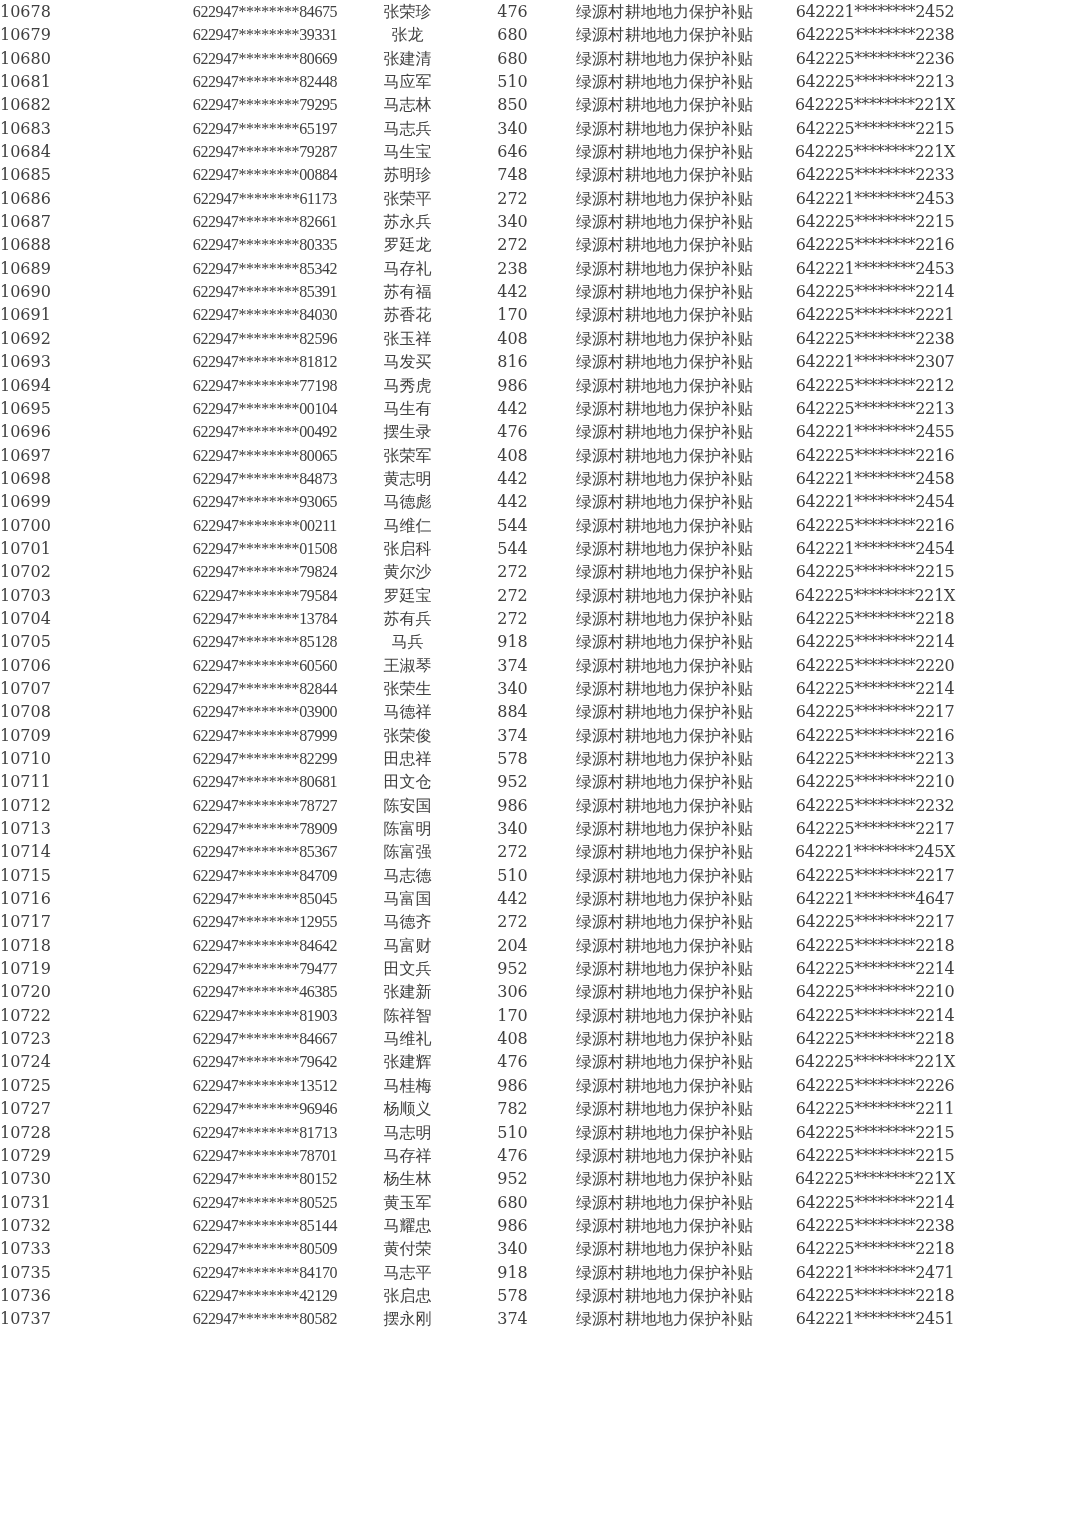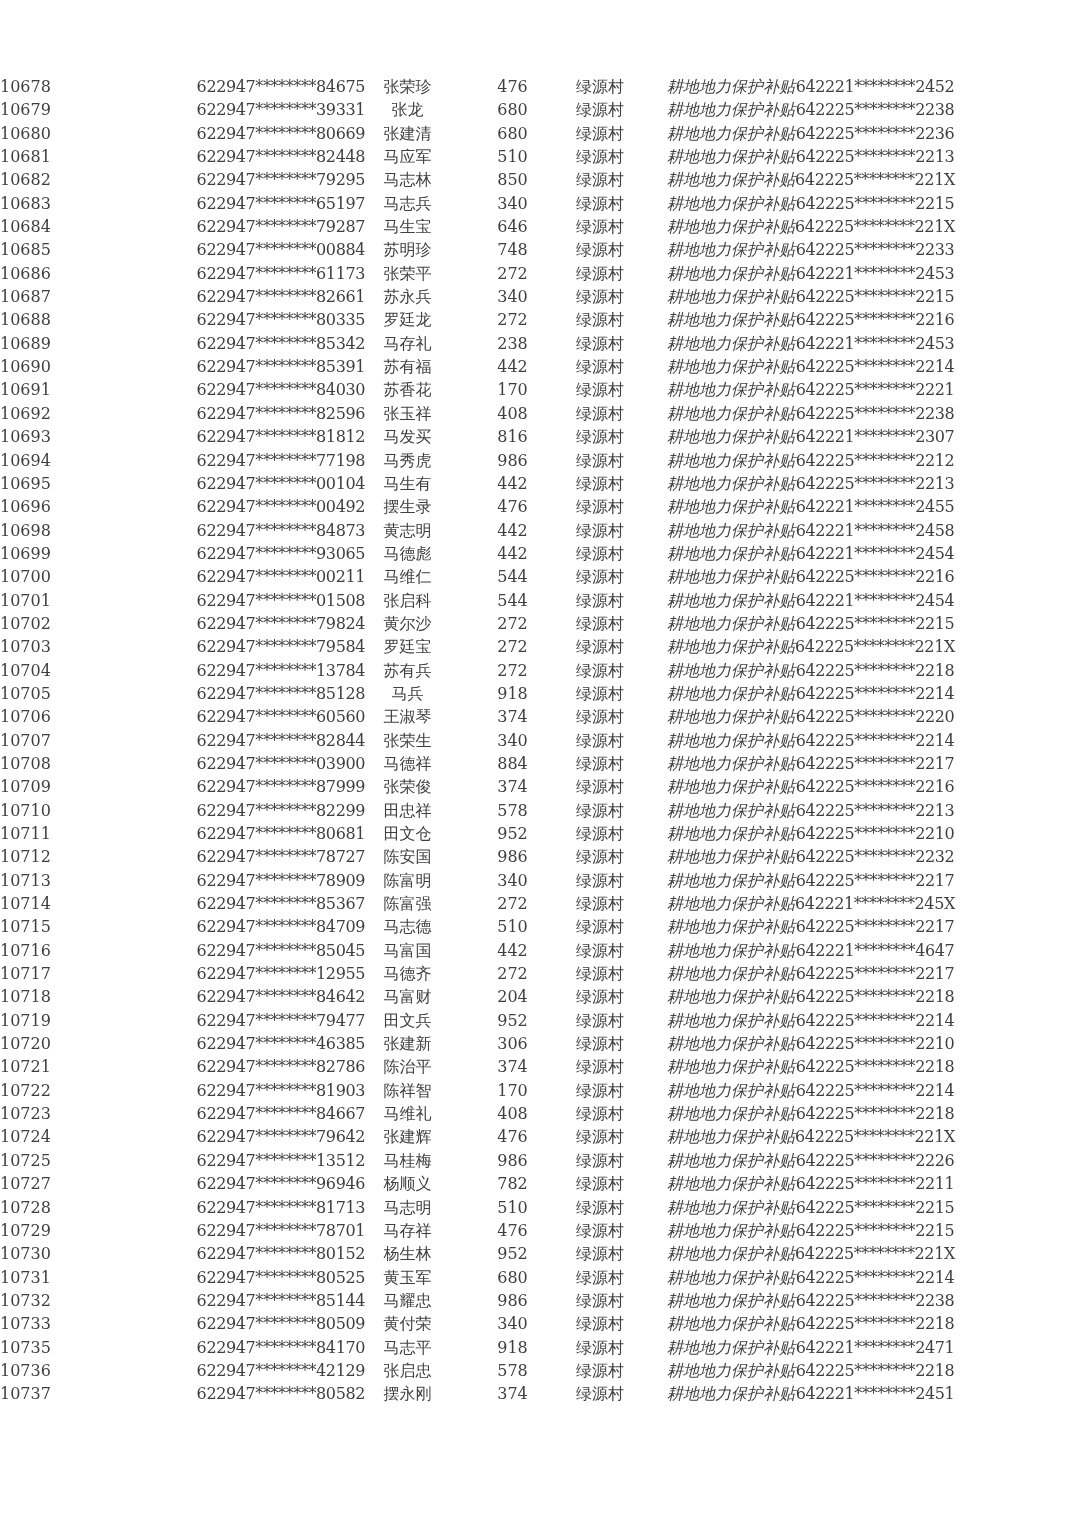--- a/index.html
+++ b/index.html
@@ -2,44 +2,43 @@
 <html><head>
 <meta charset="utf-8">
 <style>
   html,body{margin:0;padding:0;background:#ffffff;}
   .page{
     position:relative;
     width:1074px;
     height:1520px;
     background:#ffffff;
     box-sizing:border-box;
-    padding-top:75px;
     font-family:"DejaVu Serif","Liberation Serif",serif;
     color:#3f3f3f;
     overflow:hidden;
   }
   table.subsidy{
     border-collapse:collapse;
     table-layout:fixed;
     width:1074px;
   }
   table.subsidy td{
     height:23.34px;
     line-height:23.34px;
     padding:0;
     font-size:16px;
     white-space:nowrap;
     overflow:visible;
   }
   td.col-no{ text-align:left; padding-left:105px; }
-  td.col-card{ text-align:right; padding-left:2px; letter-spacing:-0.4px; }
+  td.col-card{ text-align:center; padding-left:2px; letter-spacing:-0.4px;font-family:Liberation Serif, serif; }
   td.col-name{ text-align:center; }
   td.col-amount{ text-align:center; }
   td.col-village{ text-align:center; }
-  td.col-program{ text-align:right;font-style:italic; }
+  td.col-program{ text-align:left; }
   td.col-account{ text-align:center; letter-spacing:-0.4px; }
   td.col-filler{ }
 </style>
 </head>
 <body>
 
 <div class="page">
   <table class="subsidy">
     <colgroup>
       <col style="width:165px">
@@ -236,20 +235,30 @@
           <td class="col-no">10696</td>
           <td class="col-card">622947********00492</td>
           <td class="col-name">摆生录</td>
           <td class="col-amount">476</td>
           <td class="col-village">绿源村</td>
           <td class="col-program">耕地地力保护补贴</td>
           <td class="col-account">642221********2455</td>
           <td class="col-filler"></td>
         </tr>
         <tr>
+          <td class="col-no">10697</td>
+          <td class="col-card">622947********80065</td>
+          <td class="col-name">张荣军</td>
+          <td class="col-amount">408</td>
+          <td class="col-village">绿源村</td>
+          <td class="col-program">耕地地力保护补贴</td>
+          <td class="col-account">642225********2216</td>
+          <td class="col-filler"></td>
+        </tr>
+        <tr>
           <td class="col-no">10698</td>
           <td class="col-card">622947********84873</td>
           <td class="col-name">黄志明</td>
           <td class="col-amount">442</td>
           <td class="col-village">绿源村</td>
           <td class="col-program">耕地地力保护补贴</td>
           <td class="col-account">642221********2458</td>
           <td class="col-filler"></td>
         </tr>
         <tr>
@@ -463,30 +472,20 @@
           <td class="col-filler"></td>
         </tr>
         <tr>
           <td class="col-no">10720</td>
           <td class="col-card">622947********46385</td>
           <td class="col-name">张建新</td>
           <td class="col-amount">306</td>
           <td class="col-village">绿源村</td>
           <td class="col-program">耕地地力保护补贴</td>
           <td class="col-account">642225********2210</td>
-          <td class="col-filler"></td>
-        </tr>
-        <tr>
-          <td class="col-no">10721</td>
-          <td class="col-card">622947********82786</td>
-          <td class="col-name">陈治平</td>
-          <td class="col-amount">374</td>
-          <td class="col-village">绿源村</td>
-          <td class="col-program">耕地地力保护补贴</td>
-          <td class="col-account">642225********2218</td>
           <td class="col-filler"></td>
         </tr>
         <tr>
           <td class="col-no">10722</td>
           <td class="col-card">622947********81903</td>
           <td class="col-name">陈祥智</td>
           <td class="col-amount">170</td>
           <td class="col-village">绿源村</td>
           <td class="col-program">耕地地力保护补贴</td>
           <td class="col-account">642225********2214</td>

